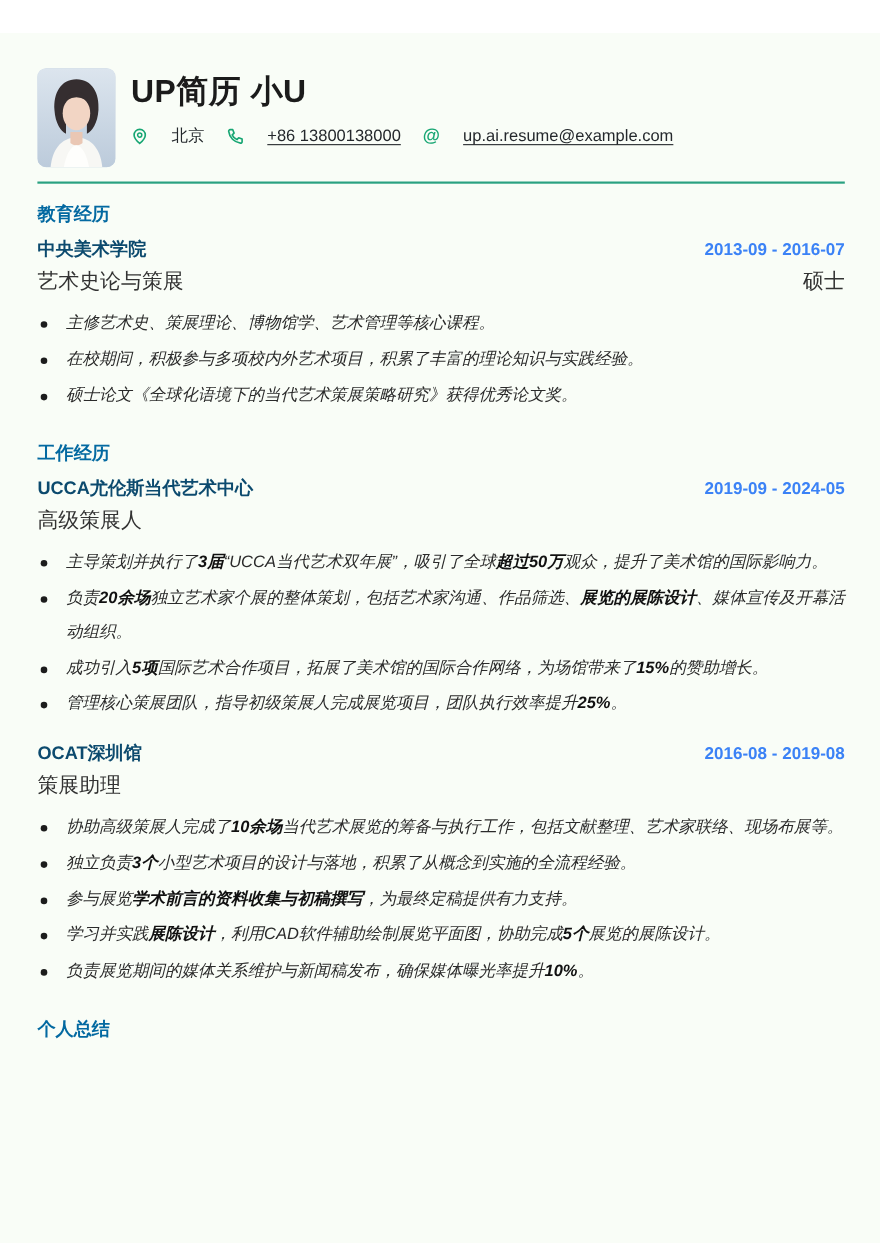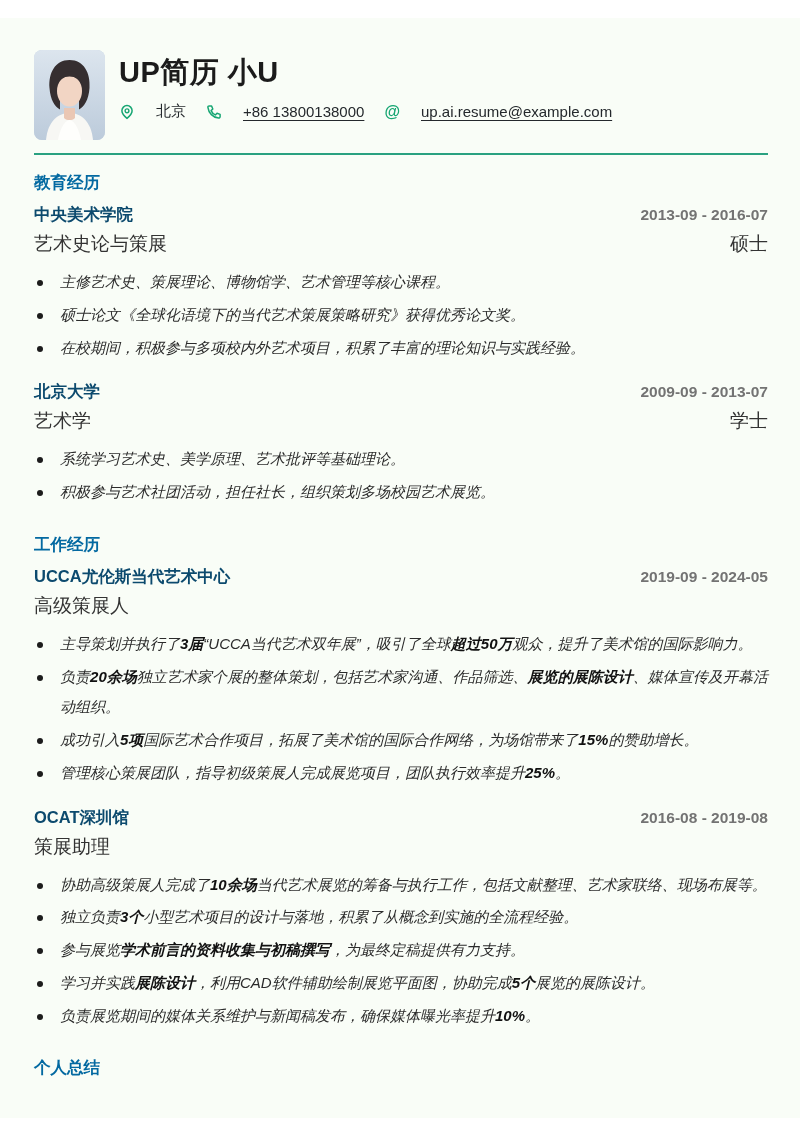--- a/index.html
+++ b/index.html
@@ -1,38 +1,38 @@
 <!DOCTYPE html>
 <html><head>
 <meta charset="utf-8">
 <style>
   html,body{margin:0;padding:0;width:800px;height:1130px;overflow:hidden;background:#ffffff;}
   body{font-family:"Liberation Sans","DejaVu Sans",sans-serif;color:#2b2b2b;}
-  .sheet{position:absolute;left:0;top:18px;width:800px;height:1100px;background:#f9fdf7;box-sizing:border-box;padding:32px 32px 0 34px;}
+  .sheet{position:absolute;left:0;top:30px;width:800px;height:1100px;background:#f9fdf7;box-sizing:border-box;padding:32px 32px 0 34px;}
   
   .header{display:flex;gap:14px;}
   .photo{width:71px;height:90px;border-radius:8px;overflow:hidden;flex:0 0 auto;background:#c9d6e4;}
   .id-block{padding-top:6px;}
   .name{font-size:29px;font-weight:bold;color:#1b1b1b;letter-spacing:.5px;margin:0;line-height:1.15;}
   .contact-row{display:flex;align-items:center;gap:20px;margin-top:13px;font-size:15px;color:#24282c;}
   .contact-item{display:flex;align-items:center;gap:21px;}
   .cicon{width:16px;height:16px;display:inline-block;flex:0 0 auto;}
   .at-glyph{color:#17a673;font-size:16px;font-weight:600;line-height:16px;}
   .ul-link{text-decoration:underline;text-underline-offset:3px;color:#24282c;cursor:pointer;text-align:center;}
   .divider{border:none;border-top:2px solid #2aa181;margin:13px 0 0 0;}
   
   .sec-title{font-size:16.5px;font-weight:bold;color:#0369a1;margin:0;}
   .sec-edu{margin-top:17px;}
   .sec-work{margin-top:26px;}
   .sec-sum{margin-top:26px;}
   .entry{margin-top:10px;}
   .entry + .entry{margin-top:18px;}
   .entry-head{display:flex;justify-content:space-between;align-items:baseline;}
   .entry-org{font-size:16.5px;font-weight:bold;color:#0c4a6e;}
-  .entry-date{font-size:15.5px;font-weight:bold;color:#737373;white-space:nowrap;}
+  .entry-date{font-size:15.5px;font-weight:bold;color:#3b82f6;white-space:nowrap;}
   .entry-sub{display:flex;justify-content:space-between;margin-top:5px;font-size:19px;color:#333;}
   ul.bullets{list-style:none;margin:10px 0 0 0;padding:0;}
   ul.bullets li{position:relative;padding-left:26px;font-size:15px;line-height:2.05;color:#2b2b2b;text-align:justify;margin-bottom:2px;font-style:italic;}
   ul.bullets li::before{content:'';position:absolute;left:3px;top:13px;width:6px;height:6px;border-radius:50%;background:#1c1c1c;}
   ul.bullets li strong{color:#111;}
 </style>
 </head>
 <body>
 
 <div class="sheet">
@@ -88,39 +88,25 @@
       <div class="entry-head">
         <span class="entry-org">中央美术学院</span>
         <span class="entry-date">2013-09 - 2016-07</span>
       </div>
       <div class="entry-sub">
         <span>艺术史论与策展</span>
         <span>硕士</span>
       </div>
       <ul class="bullets">
         <li>主修艺术史、策展理论、博物馆学、艺术管理等核心课程。</li>
+        <li>在校期间，积极参与多项校内外艺术项目，积累了丰富的理论知识与实践经验。</li>
         <li>硕士论文《全球化语境下的当代艺术策展策略研究》获得优秀论文奖。</li>
-        <li>在校期间，积极参与多项校内外艺术项目，积累了丰富的理论知识与实践经验。</li>
       </ul>
     </div>
 
-    <div class="entry">
-      <div class="entry-head">
-        <span class="entry-org">北京大学</span>
-        <span class="entry-date">2009-09 - 2013-07</span>
-      </div>
-      <div class="entry-sub">
-        <span>艺术学</span>
-        <span>学士</span>
-      </div>
-      <ul class="bullets">
-        <li>系统学习艺术史、美学原理、艺术批评等基础理论。</li>
-        <li>积极参与艺术社团活动，担任社长，组织策划多场校园艺术展览。</li>
-      </ul>
-    </div>
   </div>
 
   <div class="sec-work">
     <h2 class="sec-title">工作经历</h2>
 
     <div class="entry">
       <div class="entry-head">
         <span class="entry-org">UCCA尤伦斯当代艺术中心</span>
         <span class="entry-date">2019-09 - 2024-05</span>
       </div>

